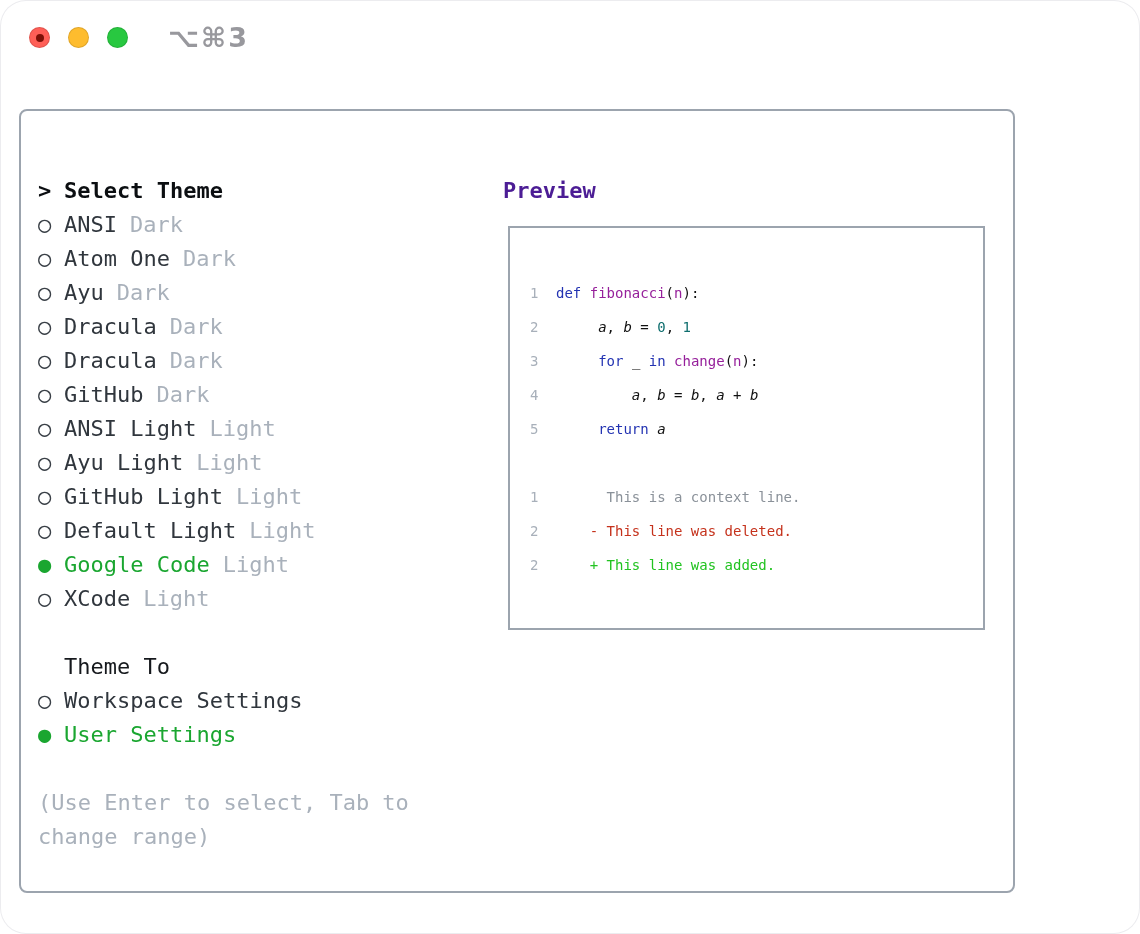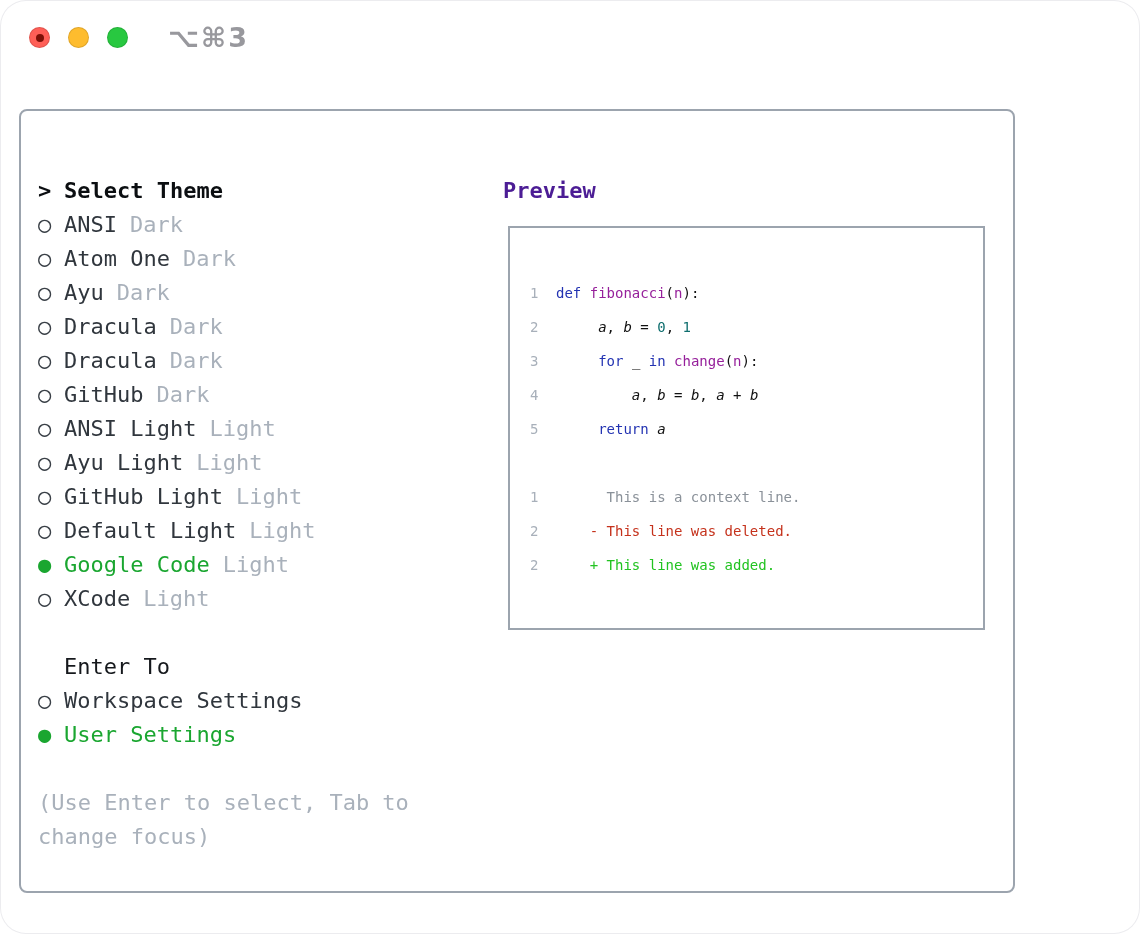--- a/index.html
+++ b/index.html
@@ -104,28 +104,28 @@
           <div class="row titem"><span class="marker">○</span><span class="tname">Dracula</span><span class="tbadge">Dark</span></div>
           <div class="row titem"><span class="marker">○</span><span class="tname">GitHub</span><span class="tbadge">Dark</span></div>
           <div class="row titem"><span class="marker">○</span><span class="tname">ANSI Light</span><span class="tbadge">Light</span></div>
           <div class="row titem"><span class="marker">○</span><span class="tname">Ayu Light</span><span class="tbadge">Light</span></div>
           <div class="row titem"><span class="marker">○</span><span class="tname">GitHub Light</span><span class="tbadge">Light</span></div>
           <div class="row titem"><span class="marker">○</span><span class="tname">Default Light</span><span class="tbadge">Light</span></div>
           <div class="row titem selected"><span class="marker sel">●</span><span class="tname">Google Code</span><span class="tbadge">Light</span></div>
           <div class="row titem"><span class="marker">○</span><span class="tname">XCode</span><span class="tbadge">Light</span></div>
         </div>
 
-      <div class="row apply-header"><span class="marker">&nbsp;</span><span>Enter To</span></div>
+      <div class="row apply-header"><span class="marker">&nbsp;</span><span>Theme To</span></div>
 
       <div id="apply-list">
           <div class="row titem"><span class="marker">○</span><span class="tname">Workspace Settings</span></div>
           <div class="row titem selected"><span class="marker sel">●</span><span class="tname">User Settings</span></div>
         </div>
 
-      <div class="hint">(Use Enter to select, Tab to change focus)</div>
+      <div class="hint">(Use Enter to select, Tab to change range)</div>
     </div>
 
     <div class="col-right">
       <div class="preview-label">Preview</div>
       <div class="preview-box">
         <div id="code-block">
             <div class="pline"><span class="ln">1</span><span class="kw">def </span><span class="fn">fibonacci</span><span class="pln">(</span><span class="prm">n</span><span class="pln">):</span></div>
             <div class="pline"><span class="ln">2</span><span class="pln">     </span><span class="var">a</span><span class="pln">, </span><span class="var">b</span><span class="pln"> = </span><span class="num">0</span><span class="pln">, </span><span class="num">1</span></div>
             <div class="pline"><span class="ln">3</span><span class="pln">     </span><span class="kw">for</span><span class="pln"> _ </span><span class="kw">in</span><span class="pln"> </span><span class="fn">change</span><span class="pln">(</span><span class="prm">n</span><span class="pln">):</span></div>
             <div class="pline"><span class="ln">4</span><span class="pln">         </span><span class="var">a</span><span class="pln">, </span><span class="var">b</span><span class="pln"> = </span><span class="var">b</span><span class="pln">, </span><span class="var">a</span><span class="pln"> + </span><span class="var">b</span></div>

